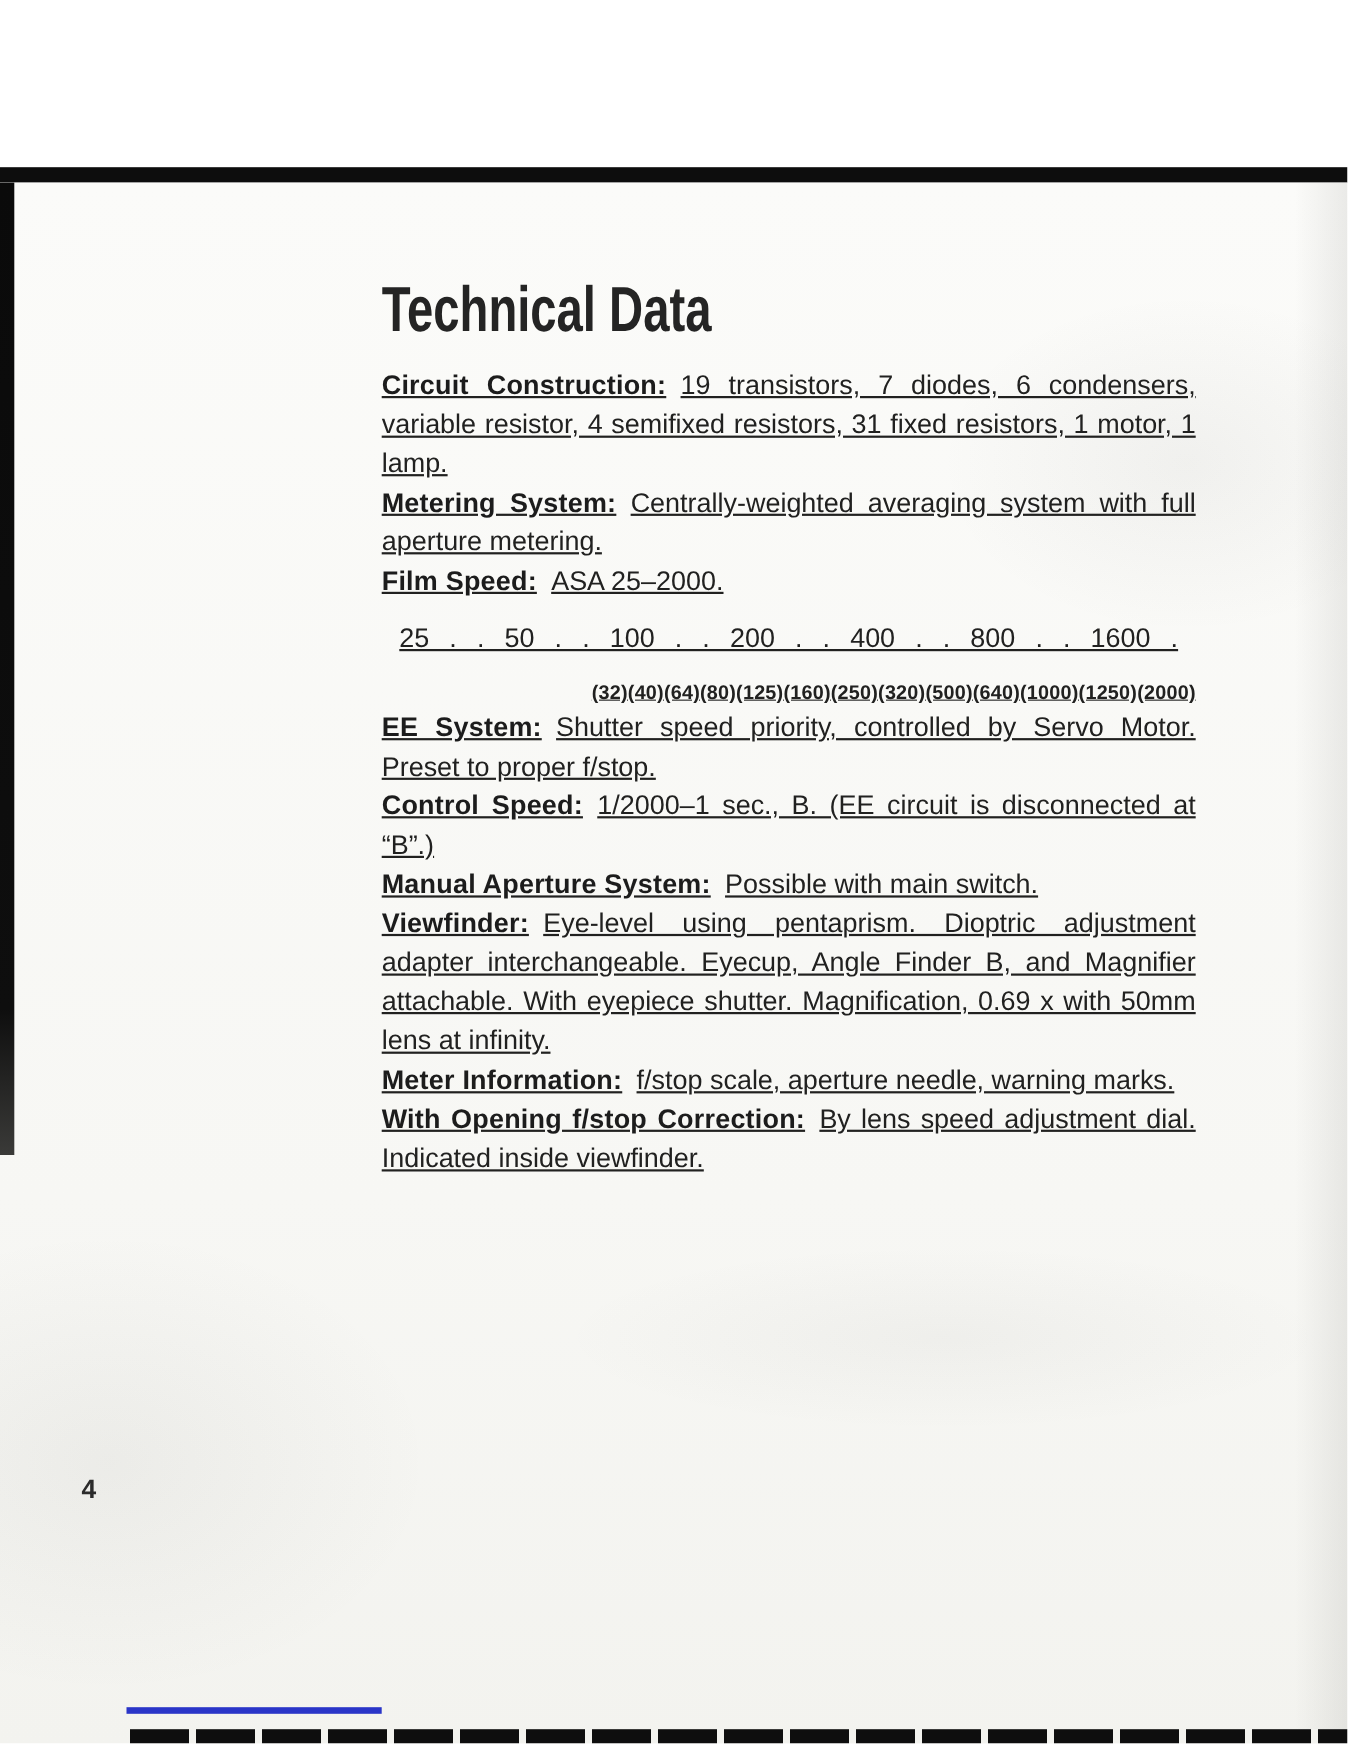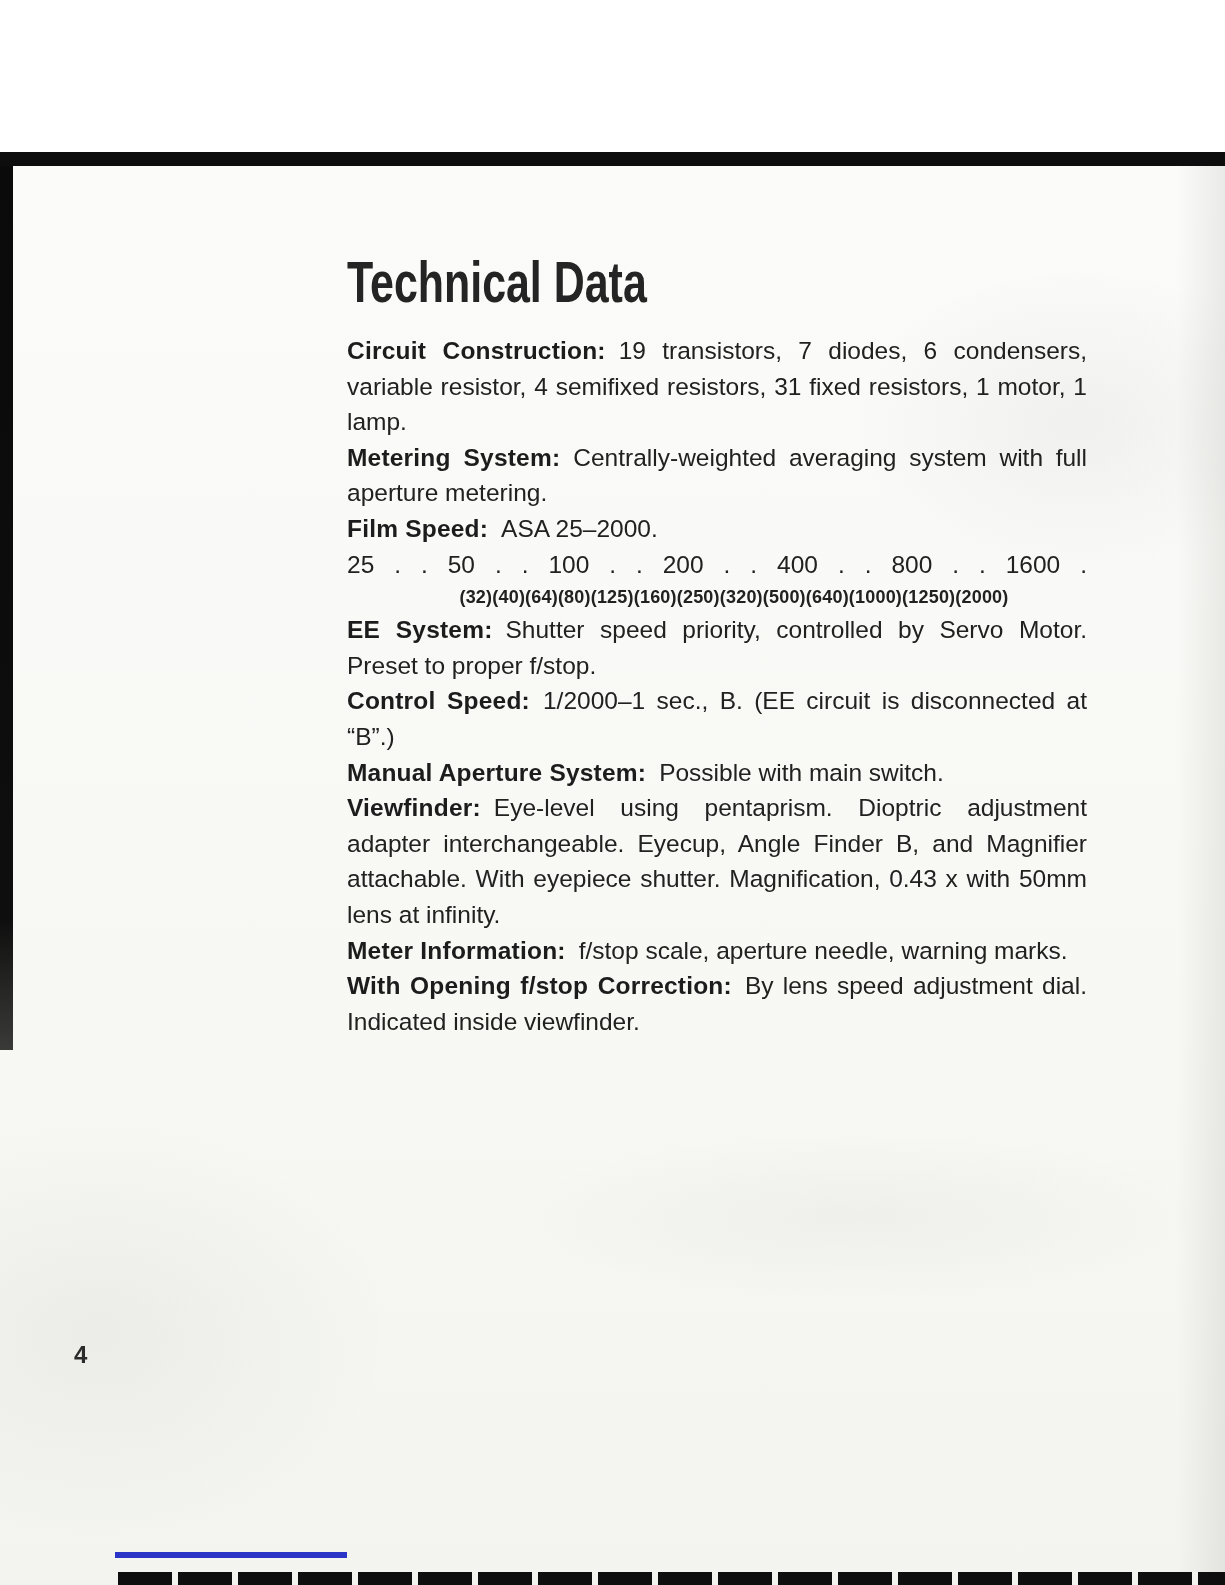--- a/index.html
+++ b/index.html
@@ -62,41 +62,42 @@
     color: #242424;
     transform: scaleX(0.74);
     transform-origin: left center;
     white-space: nowrap;
   }
   .body-text {
     font-size: 24.5px;
     line-height: 35.6px;
     text-align: justify;
     color: #212120;
+    text-decoration: underline;
   }
   p.spec { margin: 0; }
   .lbl {
     font-weight: 700;
     margin-right: 13px;
     letter-spacing: 0.2px;
     color: #1c1c1c;
   }
   .scale-line {
-    margin: 0;
+    margin: 16px;
     text-align: justify;
     text-align-last: justify;
   }
   .din-line {
     margin: 0;
     font-size: 18px;
     line-height: 30px;
     padding-left: 34px;
     letter-spacing: 0.2px;
     font-weight: 700;
-    text-align: center;
+    text-align: right;
     text-align-last: auto;
     white-space: nowrap;
   }
   .page-number {
     position: absolute; left: 74px; top: 1341px;
     font-size: 24px; font-weight: 700; color: #2b2b2b;
   }
 </style>
 </head>
 <body>
@@ -122,21 +123,21 @@
 
       <p class="scale-line">25 . . 50 . . 100 . . 200 . . 400 . . 800 . . 1600 .</p>
       <p class="din-line">(32)(40)(64)(80)(125)(160)(250)(320)(500)(640)(1000)(1250)(2000)</p>
 
       <p class="spec"><span class="lbl">EE System:</span><span>Shutter speed priority, controlled by Servo Motor. Preset to proper f/stop.</span></p>
 
       <p class="spec"><span class="lbl">Control Speed:</span><span>1/2000–1 sec., B. (EE circuit is disconnected at “B”.)</span></p>
 
       <p class="spec"><span class="lbl">Manual Aperture System:</span><span>Possible with main switch.</span></p>
 
-      <p class="spec"><span class="lbl">Viewfinder:</span><span>Eye-level using pentaprism. Dioptric adjustment adapter interchangeable. Eyecup, Angle Finder B, and Magnifier attachable. With eyepiece shutter. Magnification, 0.43 x with 50mm lens at infinity.</span></p>
+      <p class="spec"><span class="lbl">Viewfinder:</span><span>Eye-level using pentaprism. Dioptric adjustment adapter interchangeable. Eyecup, Angle Finder B, and Magnifier attachable. With eyepiece shutter. Magnification, 0.69 x with 50mm lens at infinity.</span></p>
 
       <p class="spec"><span class="lbl">Meter Information:</span><span>f/stop scale, aperture needle, warning marks.</span></p>
 
       <p class="spec"><span class="lbl">With Opening f/stop Correction:</span><span>By lens speed adjustment dial. Indicated inside viewfinder.</span></p>
     </div>
   </div>
 
   <div class="page-number">4</div>
 
   <div class="blue-line"></div>

